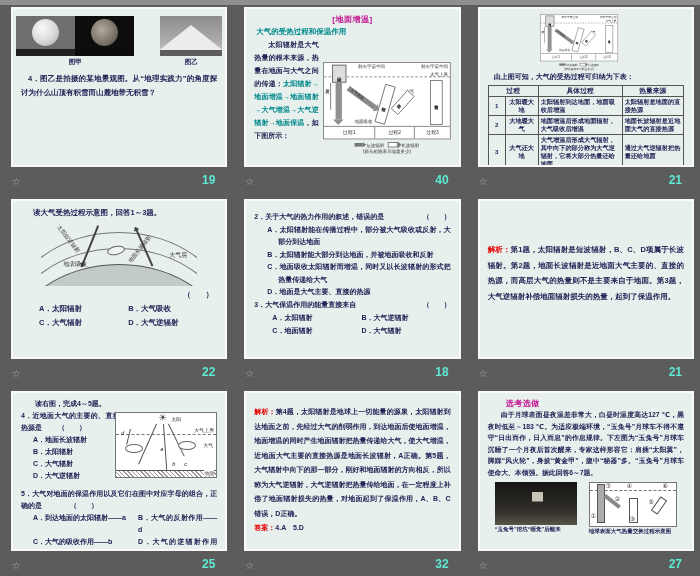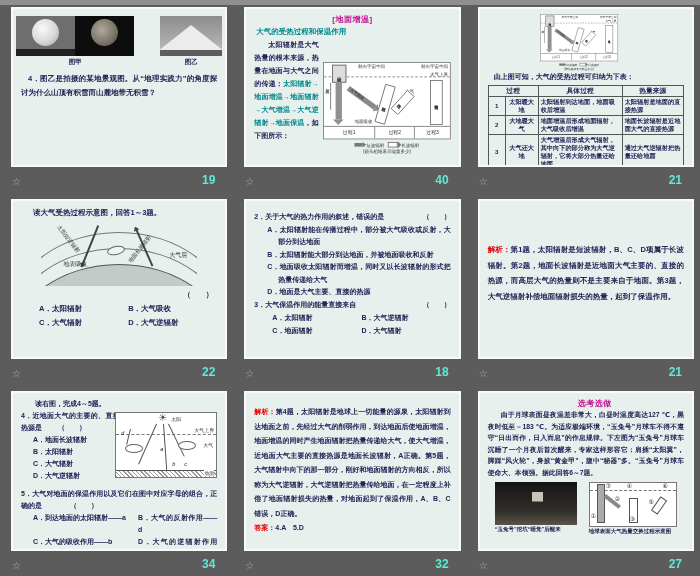--- a/index.html
+++ b/index.html
@@ -377,39 +377,39 @@
         <span>5．大气对地面的保温作用以及它们在图中对应字母的组合，正确的是</span><span style="margin-left:28px;">（　　）</span>
       </div>
       <div class="txt7" style="display:grid;grid-template-columns:57% 43%;padding-left:12px;">
         <span>A．到达地面的太阳辐射——a</span>
         <span>B．大气的反射作用——d</span>
         <span>C．大气的吸收作用——b</span>
         <span>D．大气的逆辐射作用——c</span>
       </div>
     </div>
     <span class="star">☆</span>
-    <span class="pagenum">34</span>
+    <span class="pagenum">25</span>
   </div>
 
   <div class="cell">
     <div class="slide" style="padding-top:12px;">
       <div class="txt7" style="line-height:14.5px;">
         <span class="red">解析：</span><span>第4题，太阳辐射是地球上一切能量的源泉，太阳辐射到达地面之前，先经过大气的削弱作用，到达地面后使地面增温，地面增温的同时产生地面辐射把热量传递给大气，使大气增温，近地面大气主要的直接热源是地面长波辐射，A正确。第5题，大气辐射中向下的那一部分，刚好和地面辐射的方向相反，所以称为大气逆辐射，大气逆辐射把热量传给地面，在一定程度上补偿了地面辐射损失的热量，对地面起到了保温作用，A、B、C错误，D正确。</span>
       </div>
       <div class="txt7" style="line-height:14px;">
         <span class="red">答案：</span><span>4.A　5.D</span>
       </div>
     </div>
     <span class="star">☆</span>
     <span class="pagenum">32</span>
   </div>
 
   <div class="cell">
     <div class="slide">
-      <div class="ttl" style="text-align:center;margin-left:18px;">选考选做</div>
+      <div class="ttl" style="text-align:left;margin-left:18px;">选考选做</div>
       <div class="txt7" style="line-height:11.6px;text-indent:13px;font-size:6.8px;">由于月球表面昼夜温差非常大，白昼时温度高达127 ℃，黑夜时低至－183 ℃。为适应极端环境，“玉兔号”月球车不得不遵守“日出而作，日入而息”的作息规律。下左图为“玉兔号”月球车沉睡了一个月夜后首次醒来，专家这样形容它：肩插“太阳翼”，脚踩“风火轮”，身披“黄金甲”，腹中“秘器”多。“玉兔号”月球车使命大、本领强。据此回答6～7题。</div>
       <div class="s27-figs">
         <div>
           <div class="moonphoto">
             <div class="rover"></div>
             <div class="mpground"></div>
           </div>
           <div class="figcap27">“玉兔号”挖坑“睡觉”后醒来</div>
         </div>
         <div>

